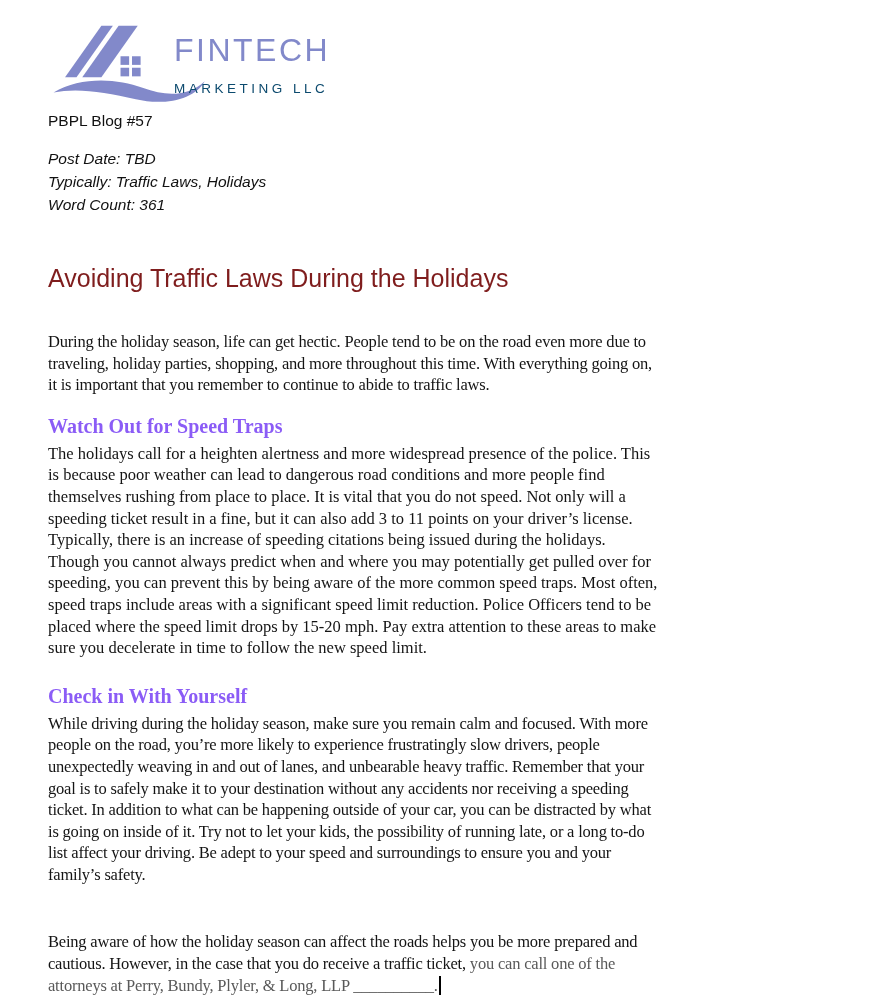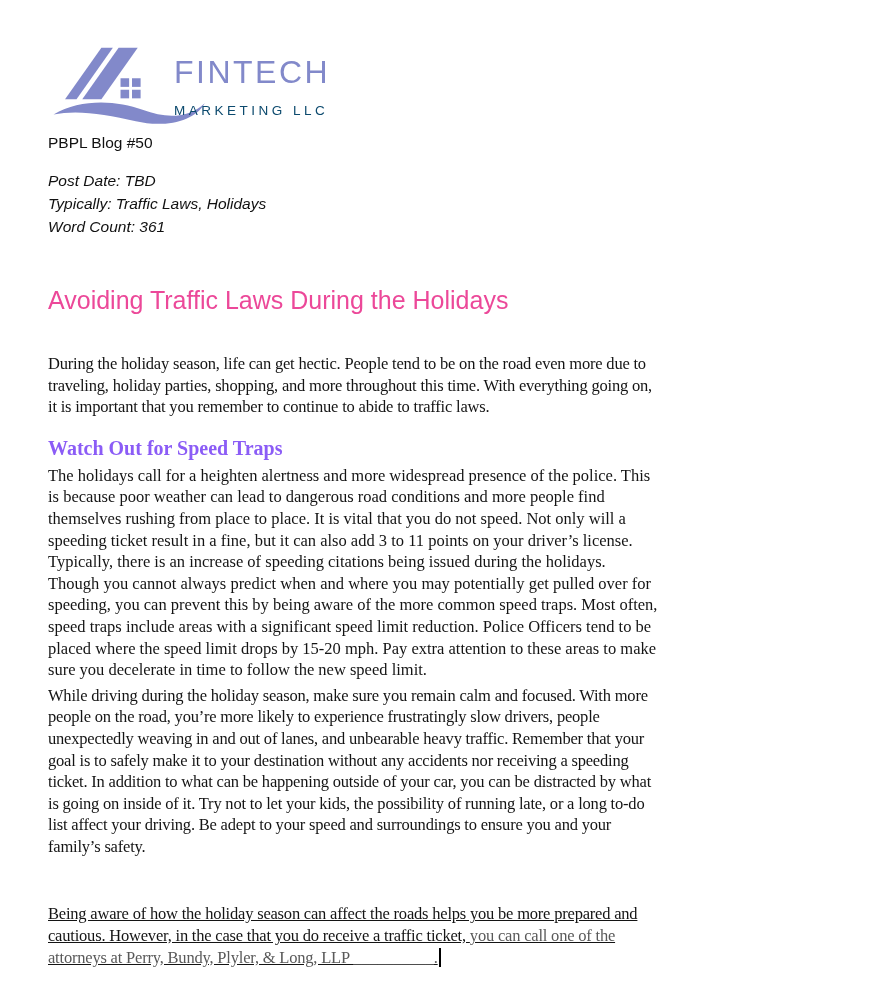--- a/index.html
+++ b/index.html
@@ -1,20 +1,20 @@
 <!DOCTYPE html>
 <html><head>
 <meta charset="utf-8">
 <style>
   html,body { margin:0; padding:0; background:#ffffff; }
   .page {
     position:relative;
     width:708px; height:1000px;
     box-sizing:border-box;
-    padding:40px 48px 0 48px;
+    padding:18px 48px 0 48px;
     background:#ffffff;
     overflow:hidden;
     font-family:"Liberation Sans", sans-serif;
     color:#1a1a1a;
   }
   
   .logo { display:flex; align-items:flex-start; height:90px; }
   .logo-mark { width:168px; height:88px; flex:0 0 auto; }
   .logo-text { margin-left:-42px; padding-top:16px; }
   .logo-name {
@@ -26,37 +26,37 @@
     font-size:13.5px; letter-spacing:3.5px; margin-top:16px;
     color:#0c4a6e; line-height:1;
   }
   
   .blog-id { margin-top:4px; font-size:15.5px; color:#111; }
   .meta-block { margin-top:17px;font-style:italic; }
   .meta-line { font-size:15.5px; line-height:23px; color:#111; }
   
   .doc-title {
     margin:46px 0 0 0; font-weight:400;
-    font-size:25px; line-height:33px; color:#ec4899;
+    font-size:25px; line-height:33px; color:#7f1d1d;
     font-family:"Liberation Sans", sans-serif;
   }
   .body {
     margin:0; font-family:"Liberation Serif", serif;
     font-size:16.5px; line-height:21.6px; color:#141414;
   }
   .alt { letter-spacing:-0.2px; }      
   .intro { margin-top:36px; }
   h2.sect {
     margin:17px 0 0 0;
     font-family:"Liberation Serif", serif;
     font-size:20px; line-height:26px; font-weight:700; color:#8b5cf6;
   }
   h2.sect.second { margin-top:24px; }
   .sect-body { margin-top:4px; }
-  .closing { margin-top:46px;text-decoration:underline; }
+  .closing { margin-top:46px; }
   .gray { color:#595959; }
   .caret {
     display:inline-block; width:2px; height:19px;
     background:#000; vertical-align:text-bottom; margin-left:1px;
   }
 </style>
 </head>
 <body>
 
 <div class="page">
@@ -74,32 +74,33 @@
         </g>
         <path d="M2 78 C 30 61 68 63 95 73 C 122 83 144 81 160 66 C 150 85 118 92 88 85 C 55 77 25 73 2 78 Z"></path>
       </g>
     </svg>
     <div class="logo-text">
       <div class="logo-name">FINTECH</div>
       <div class="logo-sub">MARKETING LLC</div>
     </div>
   </header>
 
-  <div class="blog-id">PBPL Blog #50</div>
+  <div class="blog-id">PBPL Blog #57</div>
 
   <div class="meta-block">
     <div class="meta-line">Post Date: TBD</div>
     <div class="meta-line">Typically: Traffic Laws, Holidays</div>
     <div class="meta-line">Word Count: 361</div>
   </div>
 
   <h1 class="doc-title">Avoiding Traffic Laws During the Holidays</h1>
 
   <p class="body alt intro">During the holiday season, life can get hectic. People tend to be on the road even more due to traveling, holiday parties, shopping, and more throughout this time. With everything going on, it is important that you remember to continue to abide to traffic laws.</p>
 
   <h2 class="sect">Watch Out for Speed Traps</h2>
   <p class="body sect-body">The holidays call for a heighten alertness and more widespread presence of the police. This is because poor weather can lead to dangerous road conditions and more people find themselves rushing from place to place. It is vital that you do not speed. Not only will a speeding ticket result in a fine, but it can also add 3 to 11 points on your driver’s license. Typically, there is an increase of speeding citations being issued during the holidays. Though you cannot always predict when and where you may potentially get pulled over for speeding, you can prevent this by being aware of the more common speed traps. Most often, speed traps include areas with a significant speed limit reduction. Police Officers tend to be placed where the speed limit drops by 15-20 mph. Pay extra attention to these areas to make sure you decelerate in time to follow the new speed limit.</p>
 
+  <h2 class="sect second">Check in With Yourself</h2>
   <p class="body alt sect-body">While driving during the holiday season, make sure you remain calm and focused. With more people on the road, you’re more likely to experience frustratingly slow drivers, people unexpectedly weaving in and out of lanes, and unbearable heavy traffic. Remember that your goal is to safely make it to your destination without any accidents nor receiving a speeding ticket. In addition to what can be happening outside of your car, you can be distracted by what is going on inside of it. Try not to let your kids, the possibility of running late, or a long to-do list affect your driving. Be adept to your speed and surroundings to ensure you and your family’s safety.</p>
 
   <p class="body alt closing"><span>Being aware of how the holiday season can affect the roads helps you be more prepared and cautious. However, in the case that you do receive a traffic ticket, </span><span class="gray">you can call one of the attorneys at Perry, Bundy, Plyler, &amp; Long, LLP __________.</span><span class="caret"></span></p>
 
 </div>
 
 </body></html>

